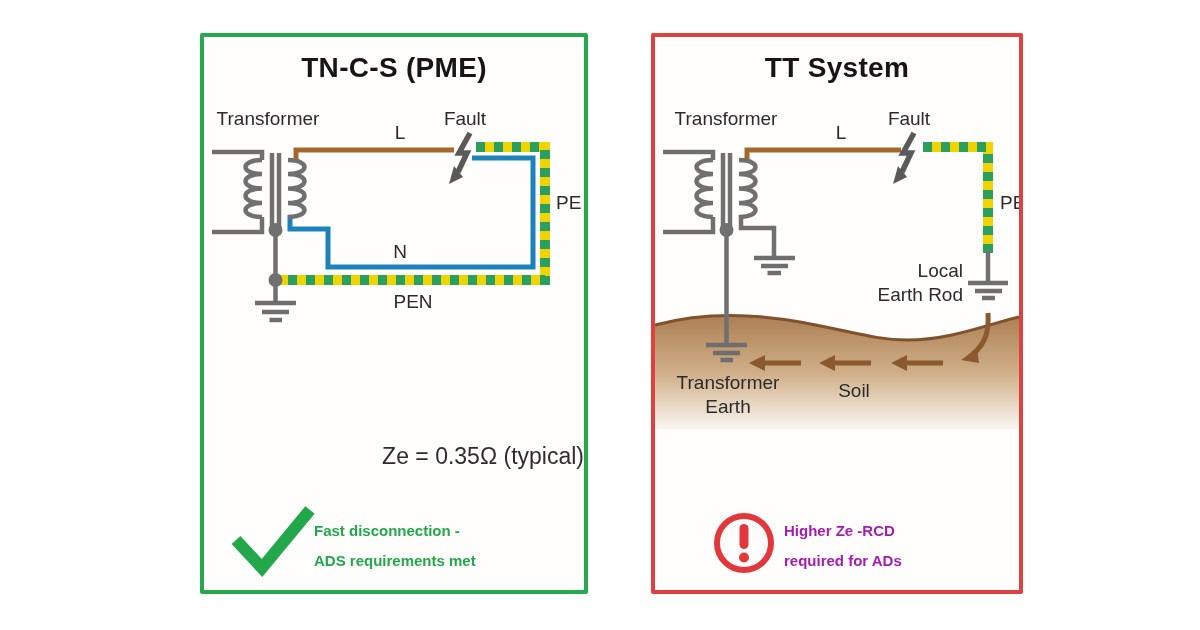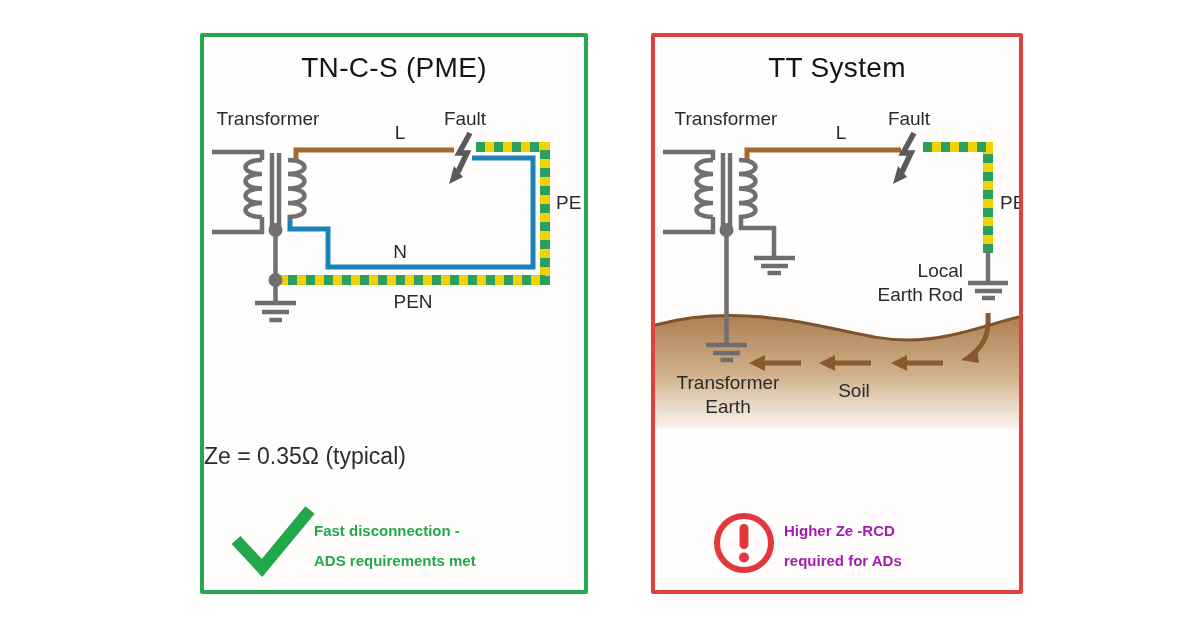--- a/index.html
+++ b/index.html
@@ -2,24 +2,24 @@
 <html><head>
 <meta charset="utf-8">
 <style>
   html,body{margin:0;padding:0;background:#ffffff;}
   .stage{position:relative;width:1200px;height:630px;background:#ffffff;
          font-family:"Liberation Sans",sans-serif;overflow:hidden;}
   .panel{position:absolute;top:33px;background:#fffefd;border-radius:2px;}
   .panel--left{left:200px;width:380px;height:553px;border:4px solid #27a84e;}
   .panel--right{left:625px;width:364px;height:553px;border:4px solid #df4040;margin-left:26px;}
   .panel-title{position:absolute;top:15px;left:0;right:0;text-align:center;
-               font-size:28px;font-weight:400;color:#161616;letter-spacing:.3px;}
+               font-size:28px;font-weight:700;color:#161616;letter-spacing:.3px;}
   .diagram{position:absolute;left:0;top:0;}
   svg text{font-size:19px;fill:#2b2b2b;}
-  .impedance{position:absolute;top:406px;left:0;right:0;text-align:left;
+  .impedance{position:absolute;top:406px;left:0;right:0;text-align:right;
              font-size:23px;color:#2d2d2d;}
   .status-icon{position:absolute;}
   .status-text{position:absolute;font-size:15px;font-weight:700;line-height:30px;}
   .status-text--green{color:#22a84b;left:110px;top:479px;}
   .status-text--red{color:#a21caf;left:129px;top:479px;}
 </style>
 </head>
 <body>
 
 <div class="stage">

